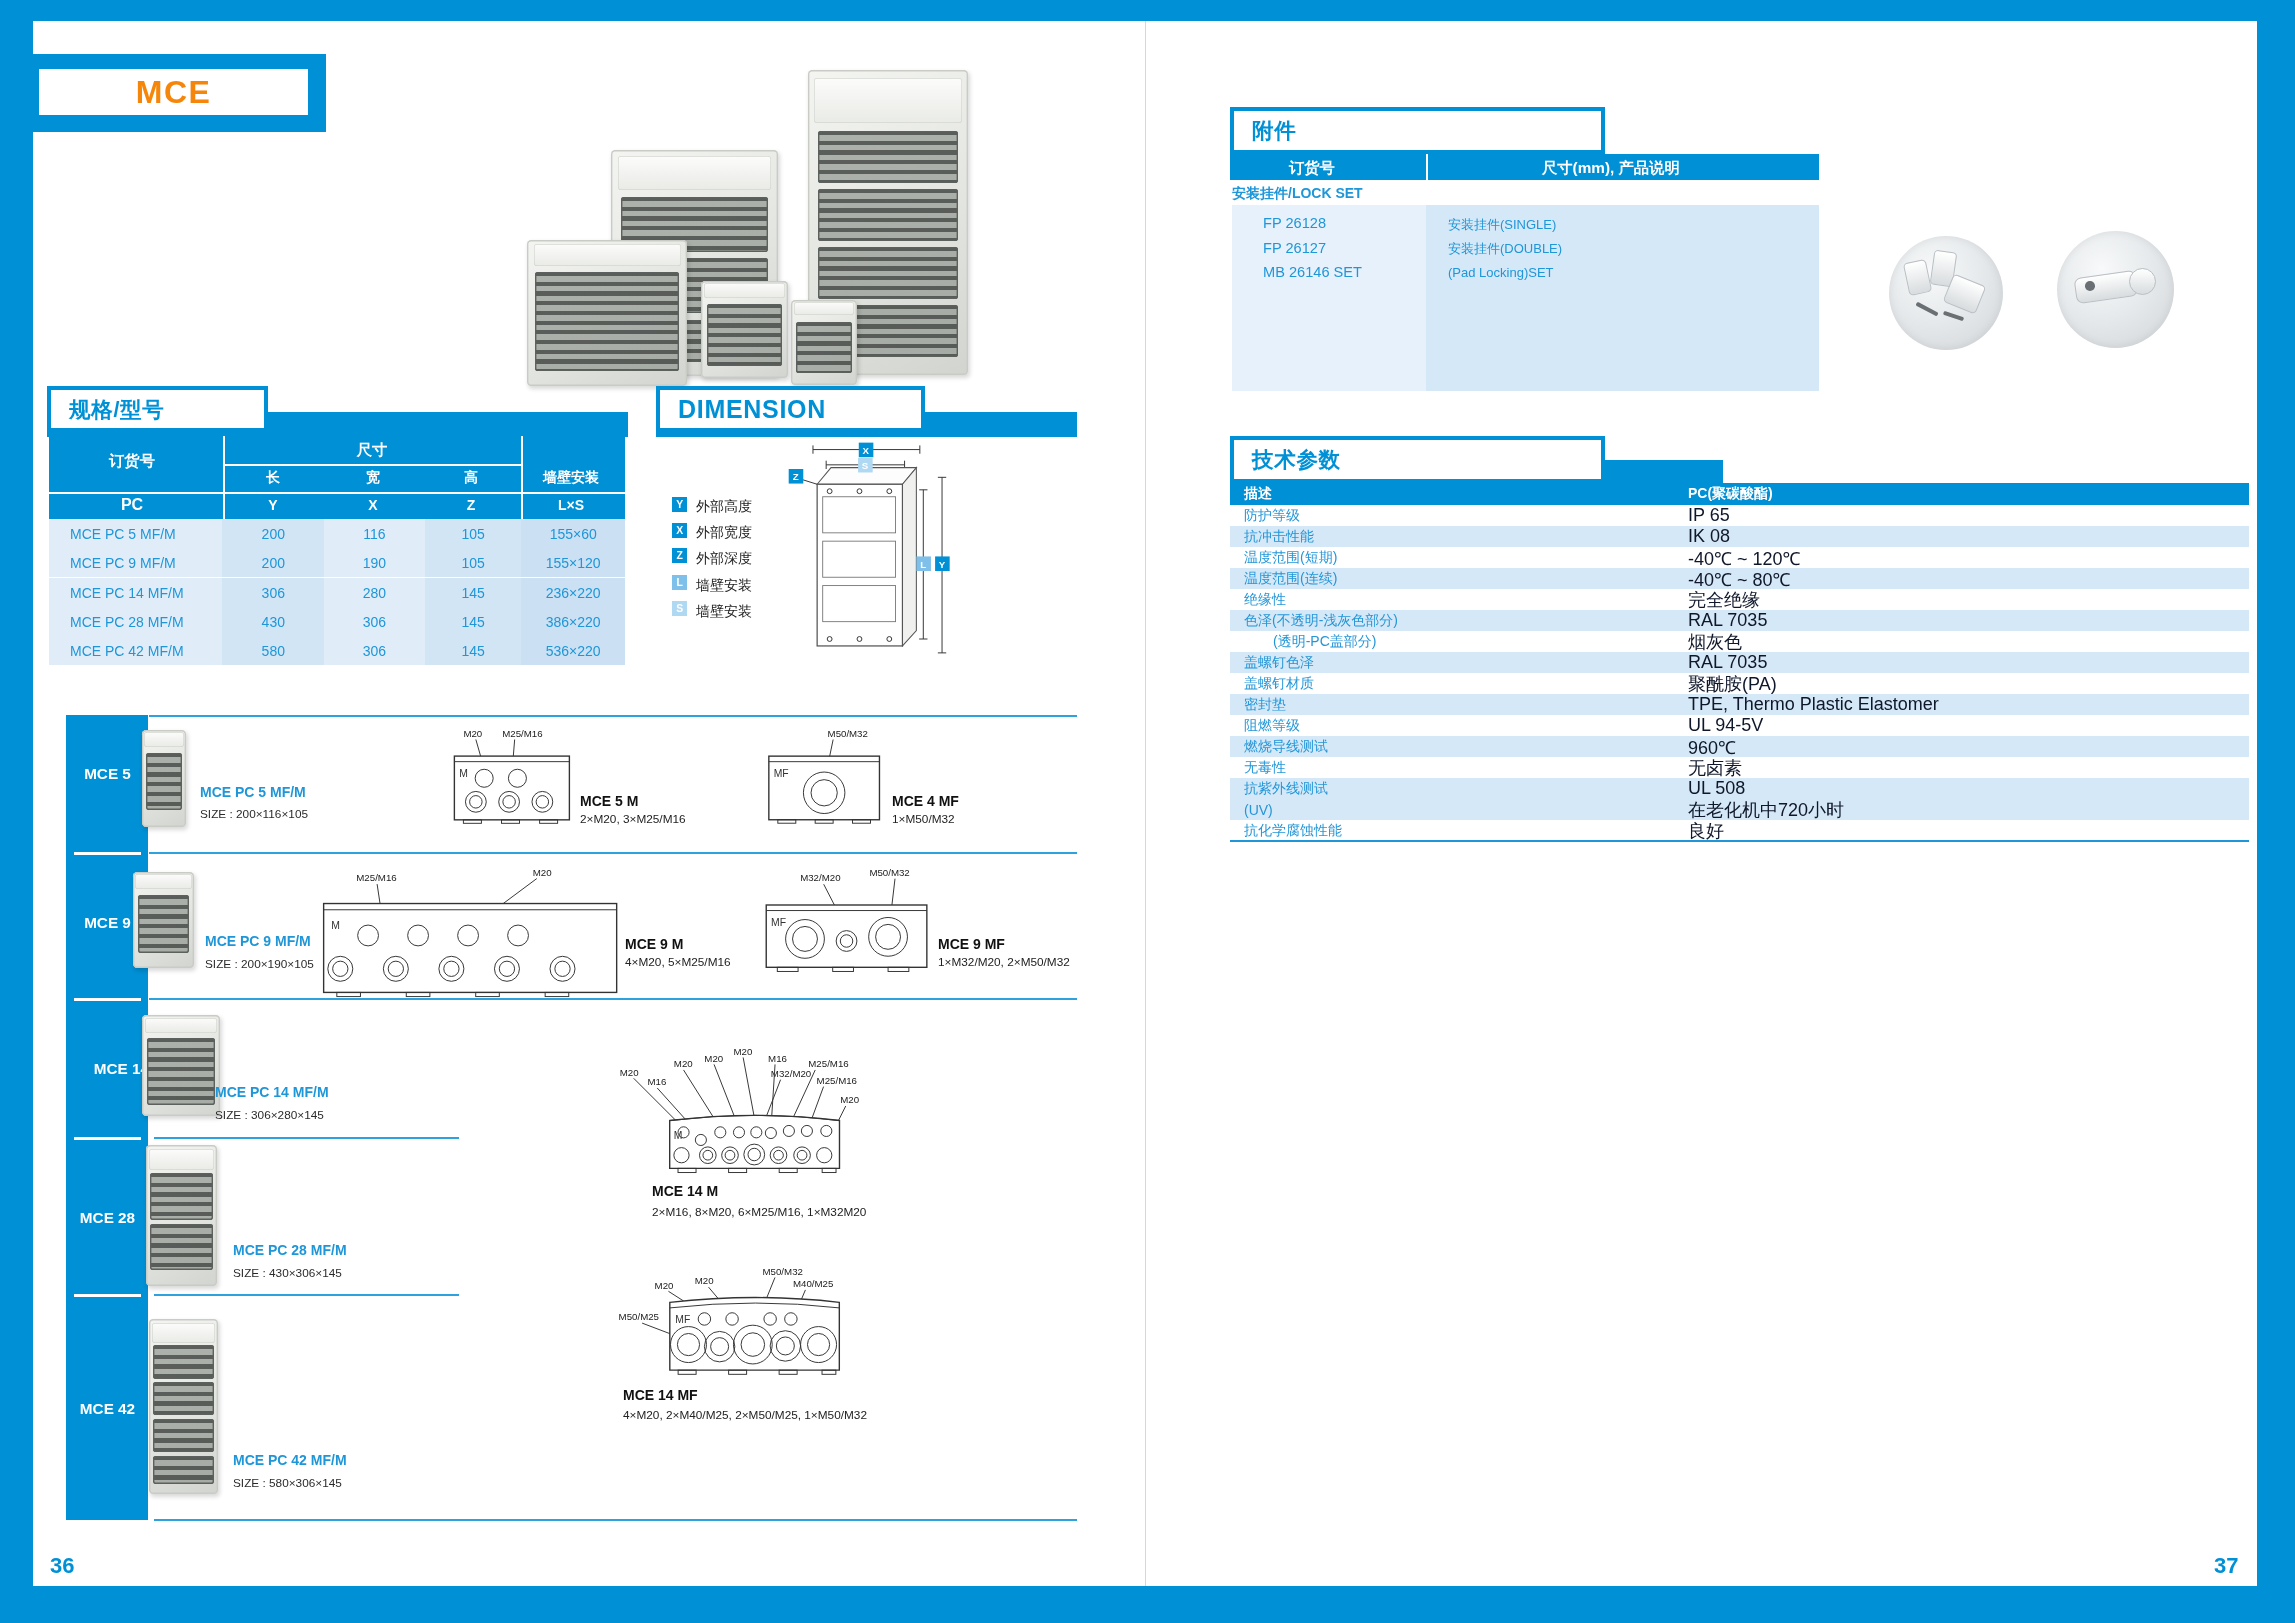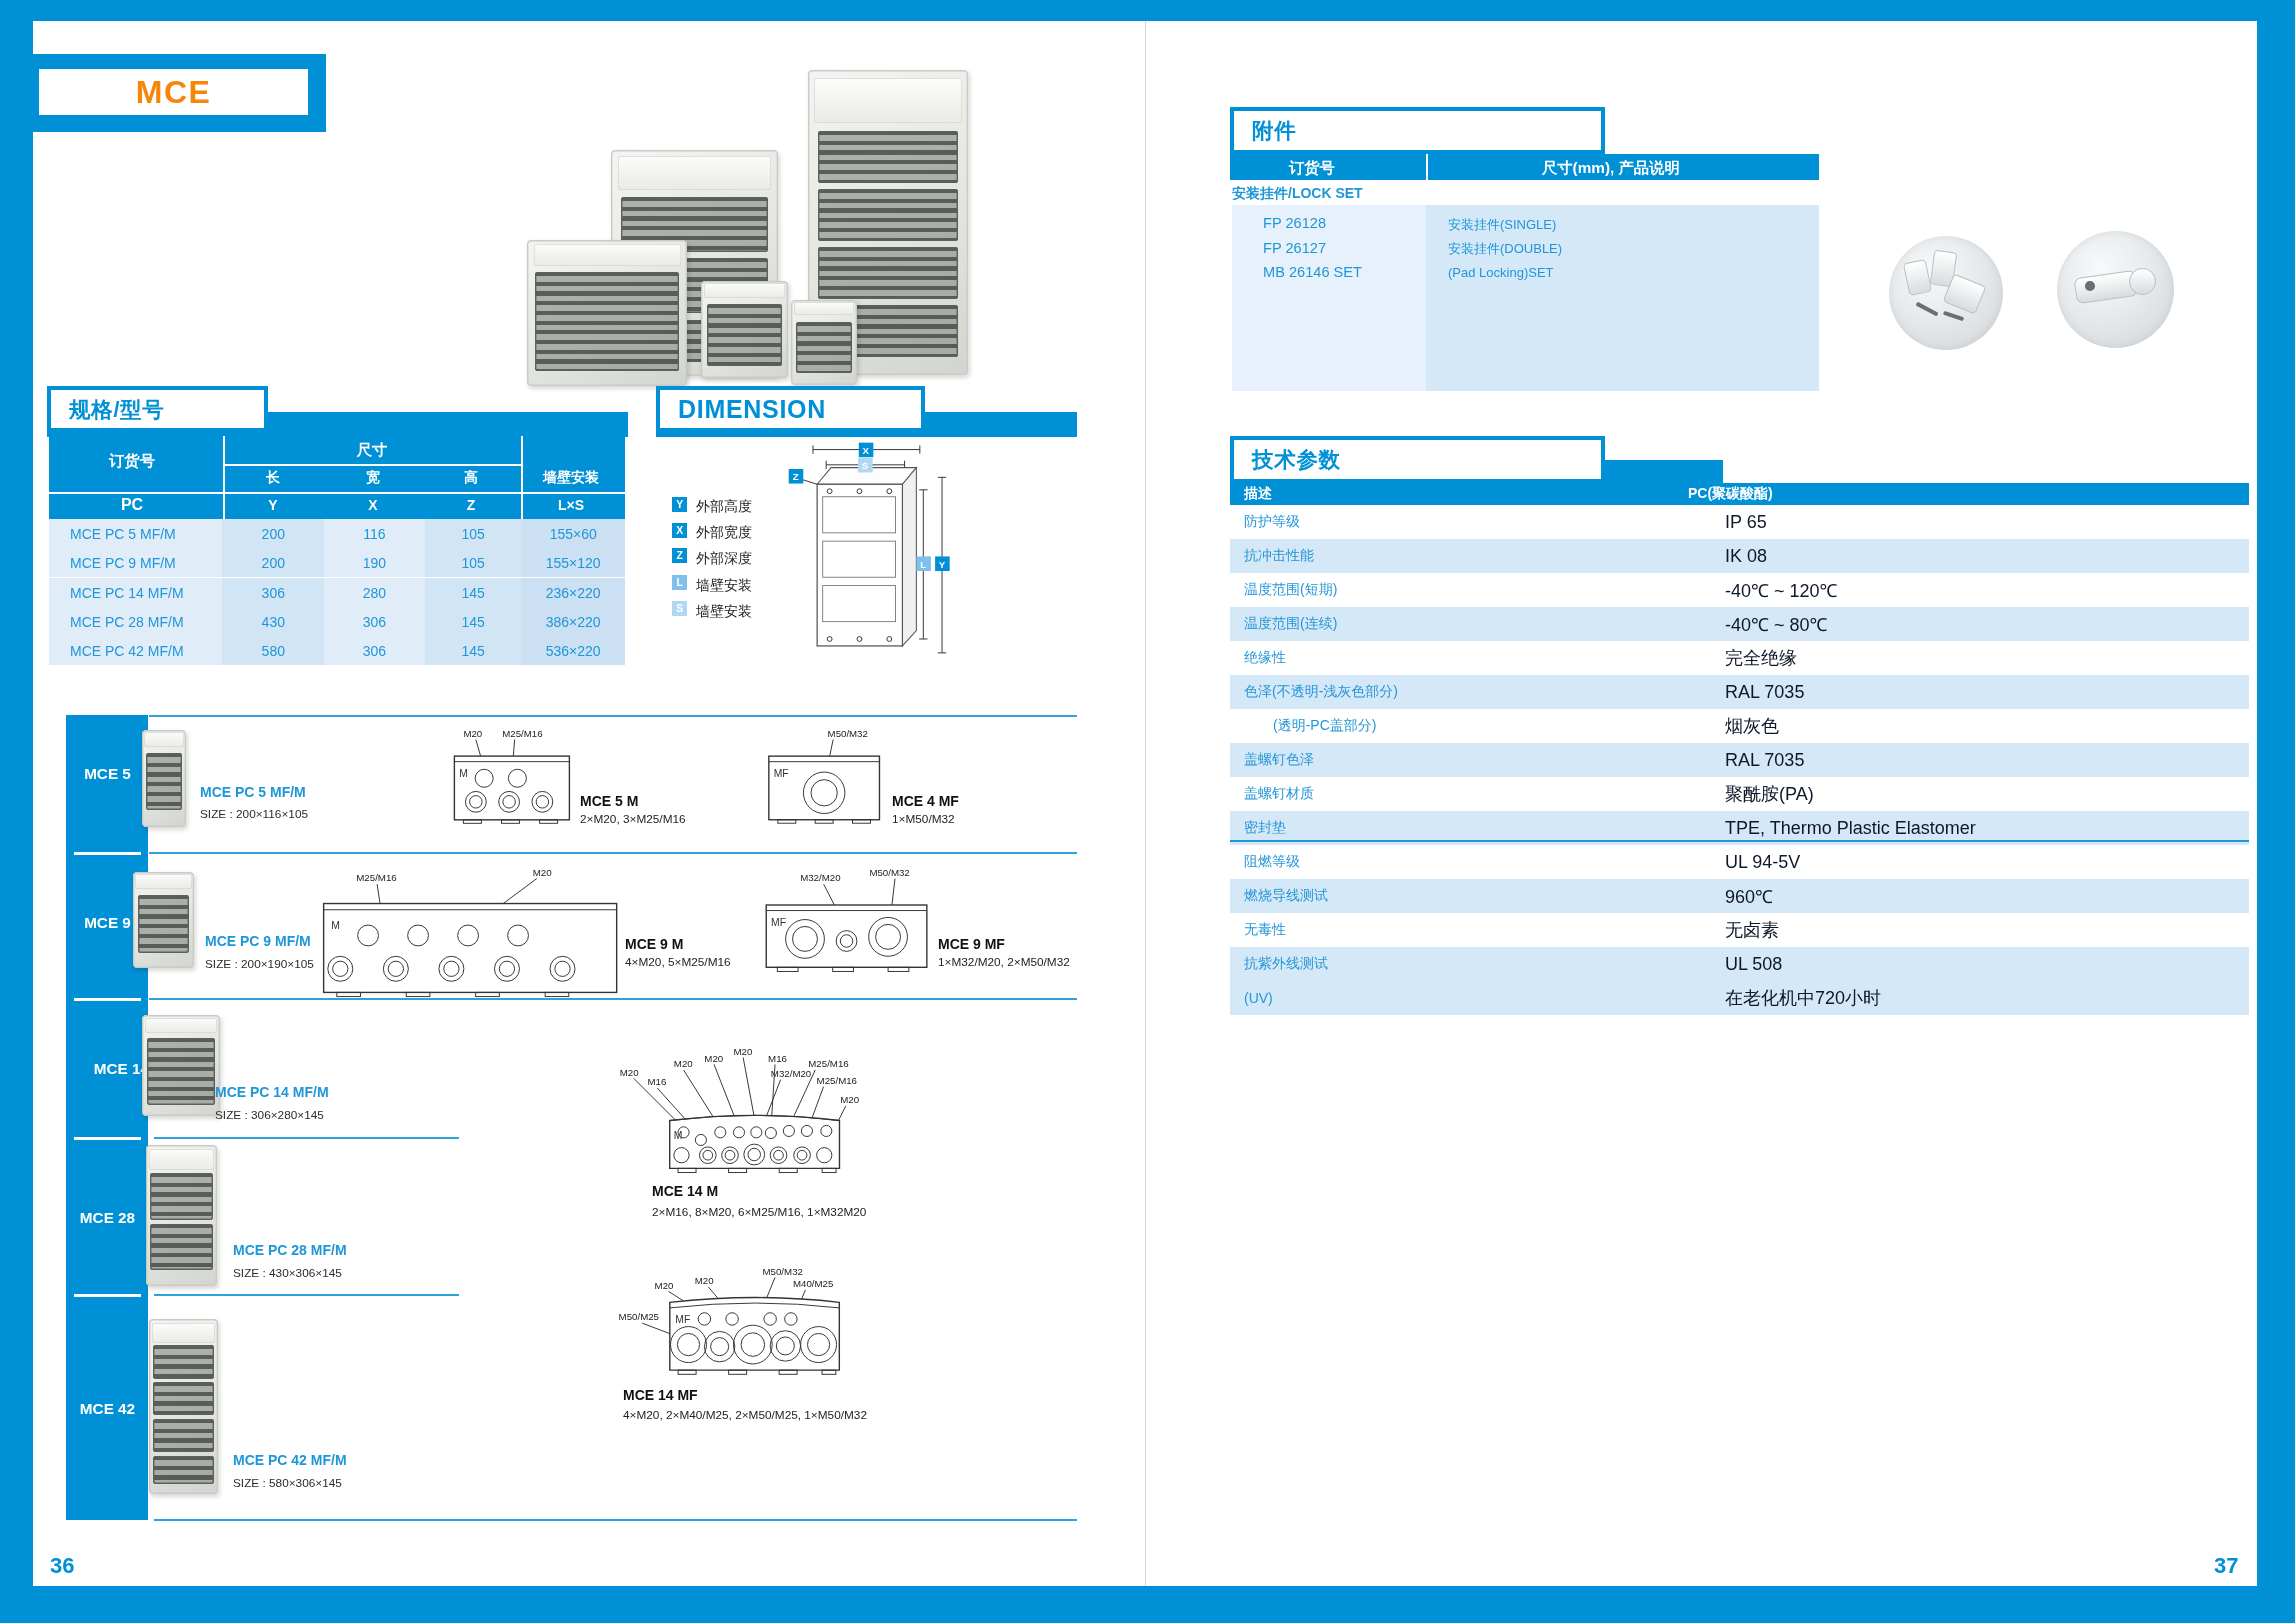--- a/index.html
+++ b/index.html
@@ -30,21 +30,21 @@
   .divider{position:absolute;height:2.1px;background:#2EA2DC;}
   .side-dash{position:absolute;left:74px;width:67px;height:2.8px;background:#ffffff;}
   
   .enc{position:absolute;background:linear-gradient(150deg,#f4f5f2 0%,#e3e5e0 55%,#d2d5cf 100%);border-radius:4.2px;box-shadow:inset 0 0 0 1.4px #c8ccc5, 1.4px 2.1px 4.2px rgba(0,0,0,0.15);}
   .enc .lid{position:absolute;left:4%;top:2.5%;width:92%;height:15%;background:linear-gradient(#fcfcfb,#e9ebe6);border-radius:2.8px;box-shadow:inset 0 0 0 0.7px #d4d7d1;}
   .enc .win{position:absolute;background:repeating-linear-gradient(180deg,rgba(70,74,70,0.88) 0px,rgba(70,74,70,0.88) 4.2px,rgba(150,156,150,0.75) 4.2px,rgba(150,156,150,0.75) 9.7px);border-radius:2.8px;box-shadow:inset 0 0 0 1.4px #5d615d;}
   
   .acc-head{position:absolute;left:1230px;top:154px;width:589px;height:26px;background:#0090D5;}
   .tech-head{position:absolute;left:1230px;top:483px;width:1019px;height:22px;background:#0090D5;display:flex;align-items:center;}
   .tech-rows{position:absolute;left:1230px;top:505px;width:1019px;}
-  .tech-row{height:34px;display:flex;align-items:center;gap:37px;}
+  .tech-row{height:21px;display:flex;align-items:center;}
   .tech-row.shaded{background:#D5E8F7;}
   .tech-label{width:458px;padding-left:14px;box-sizing:border-box;font-size:14px;color:#2496D8;white-space:nowrap;}
   .tech-label.indent{padding-left:43px;}
   .tech-value{font-size:18px;color:#0f172a;white-space:nowrap;}
   .acc-code{font-size:14.6px;color:#1E96D8;white-space:nowrap;}
   .acc-desc{font-size:13px;color:#1E96D8;white-space:nowrap;}
   .legend-sq{position:absolute;width:15.3px;height:15.3px;display:flex;align-items:center;justify-content:center;color:#fff;font-weight:bold;font-size:10.4px;}
   .legend-lb{position:absolute;font-size:14px;color:#222;white-space:nowrap;}
   .pagenum{position:absolute;font-size:22px;color:#0090D5;font-weight:bold;}
   svg{overflow:visible;}
@@ -548,19 +548,23 @@
         <div class="tech-value">无卤素</div>
       </div>
     <div class="tech-row shaded">
         <div class="tech-label">抗紫外线测试</div>
         <div class="tech-value">UL 508</div>
       </div>
     <div class="tech-row shaded">
         <div class="tech-label">(UV)</div>
         <div class="tech-value">在老化机中720小时</div>
       </div>
+    <div class="tech-row">
+        <div class="tech-label">抗化学腐蚀性能</div>
+        <div class="tech-value">良好</div>
+      </div>
   </div>
   <div class="abs" style="left:1230px;top:840px;width:1019px;height:2.1px;background:#1E96D8;"></div>
 
   <div class="pagenum" style="left:2214px;top:1553px;">37</div>
 
 </div>
 
 
 </body></html>

